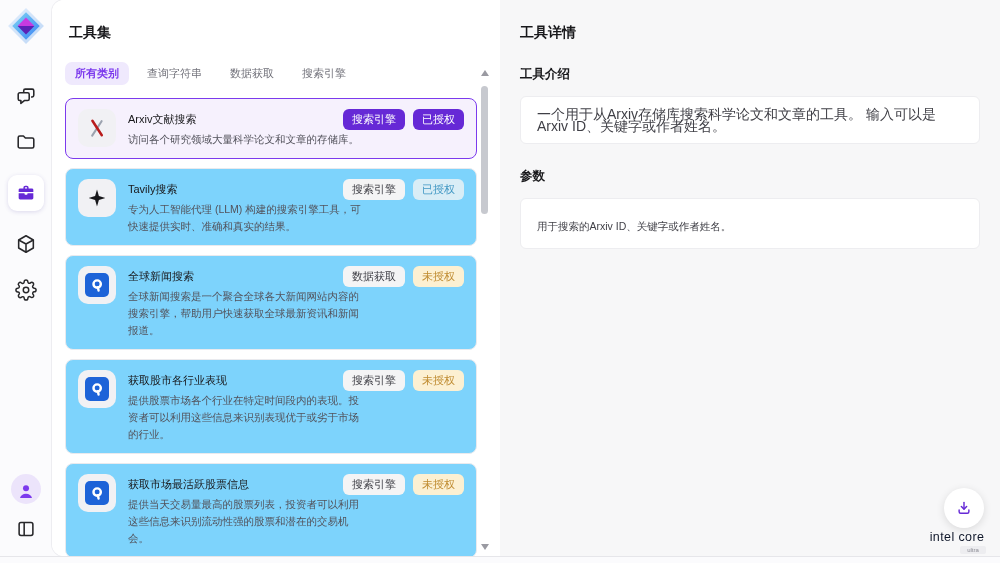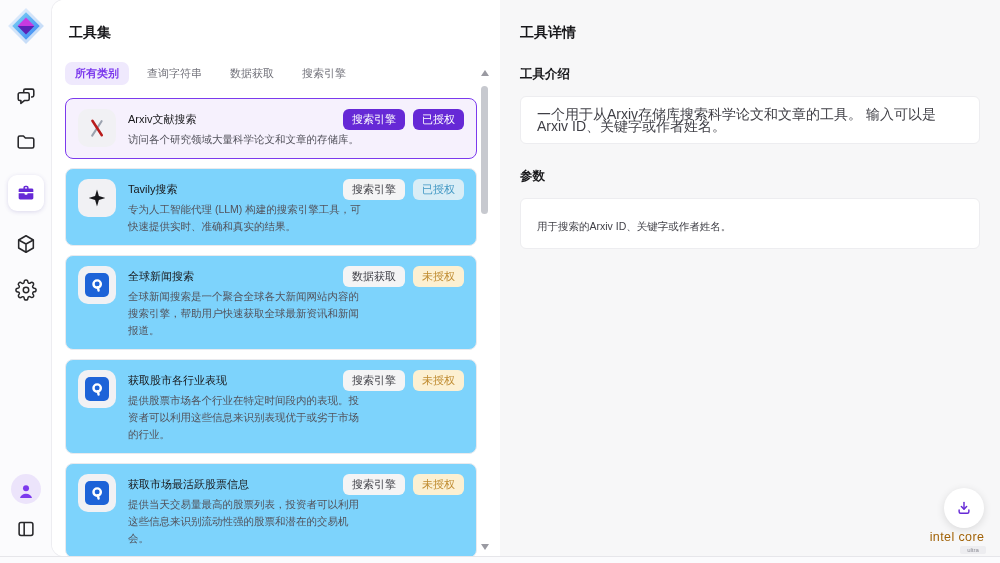--- a/index.html
+++ b/index.html
@@ -66,21 +66,21 @@
   .param-head { display:flex; align-items:baseline; gap:7px; }
   .param-name { font-size:11.5px; font-weight:bold; color:#18181b; }
   .param-type { font-size:10.5px; color:#a1a1aa; }
   .param-req { font-size:10.5px; color:#f76a6a; }
   .param-desc { margin-top:8px; font-size:10.5px; color:#3f3f46; }
 
   
   .dl-fab { position:absolute; left:944px; top:488px; width:40px; height:40px; border-radius:50%; background:#fff; box-shadow:0 2px 8px rgba(0,0,0,.12); display:flex; align-items:center; justify-content:center; cursor:pointer; }
   .dl-fab svg { width:18px; height:18px; }
   .intel { position:absolute; left:916px; top:527px; width:72px; text-align:center; }
-  .intel .mark { font-size:12.5px; color:#a16207; letter-spacing:.4px;padding-left:10px; }
+  .intel .mark { font-size:12.5px; color:#0f172a; letter-spacing:.4px;padding-left:10px; }
   .intel .ultra { display:block; margin:1px 2px 0 auto; width:26px; font-size:6px; color:#8d8d95; background:#ededf0; border-radius:2px; text-align:center; padding:1px 0; }
 </style>
 </head>
 <body>
 
 <div class="app">
 
   <aside class="rail">
     <div class="rail-logo">
       <svg viewBox="0 0 36 36">

